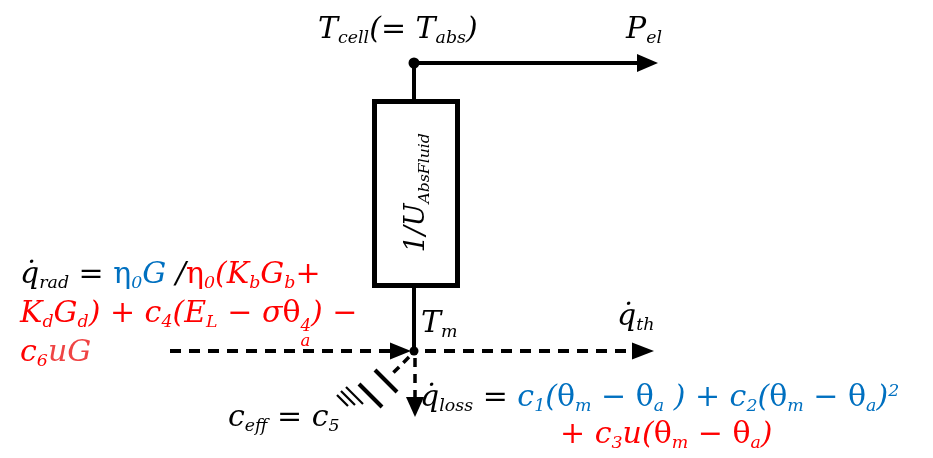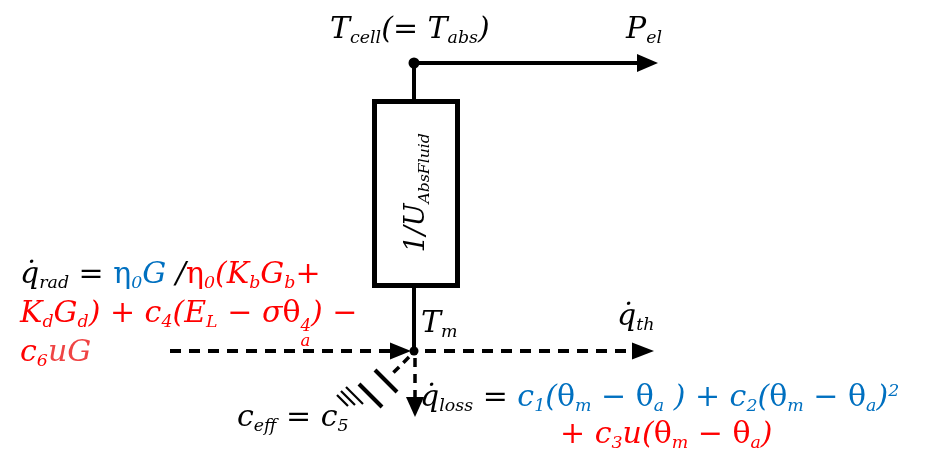--- a/index.html
+++ b/index.html
@@ -56,37 +56,37 @@
       <line x1="375" y1="370" x2="397" y2="392" stroke="#000" stroke-width="4"></line>
       <line x1="359" y1="384" x2="382" y2="407" stroke="#000" stroke-width="4"></line>
       <line x1="346" y1="387" x2="363" y2="404" stroke="#000" stroke-width="2.2"></line>
       <line x1="341" y1="391" x2="355" y2="405" stroke="#000" stroke-width="2.2"></line>
       <line x1="337" y1="395" x2="348" y2="406" stroke="#000" stroke-width="2.2"></line>
     </g>
 
     <circle cx="414" cy="351" r="4.5" fill="#000"></circle>
   </svg>
 
-  <div class="math" style="left:330px;top:11px;"><span style="color: rgb(0, 0, 0);">T</span><span class="sub" style="color: rgb(0, 0, 0);">cell</span><span style="color: rgb(0, 0, 0);">(= </span><span style="color: rgb(0, 0, 0);">T</span><span class="sub" style="color: rgb(0, 0, 0);">abs</span><span style="color: rgb(0, 0, 0);">)</span></div>
+  <div class="math" style="left:318px;top:11px;"><span style="color: rgb(0, 0, 0);">T</span><span class="sub" style="color: rgb(0, 0, 0);">cell</span><span style="color: rgb(0, 0, 0);">(= </span><span style="color: rgb(0, 0, 0);">T</span><span class="sub" style="color: rgb(0, 0, 0);">abs</span><span style="color: rgb(0, 0, 0);">)</span></div>
 
   <div class="math" style="left:626px;top:11px;"><span style="color: rgb(0, 0, 0);">P</span><span class="sub" style="color: rgb(0, 0, 0); margin-top: 41px;">el</span></div>
 
   <div id="resistor-label-wrap">
     <div class="math rot" style="position:static;"><span style="color: rgb(0, 0, 0);">1/U</span><span class="sub" style="color: rgb(0, 0, 0);">AbsFluid</span></div>
   </div>
 
   <div class="math" style="left:421px;top:305px;"><span style="color: rgb(0, 0, 0);">T</span><span class="sub" style="color: rgb(0, 0, 0);">m</span></div>
 
   <div class="math" style="left:617px;top:298px;"><span style="color: rgb(0, 0, 0);">q̇</span><span class="sub" style="color: rgb(0, 0, 0); margin-top: 12px;">th</span></div>
 
   <div class="math" style="left:20px;top:256px;"><span style="color: rgb(0, 0, 0);">q̇</span><span class="sub" style="color: rgb(0, 0, 0);">rad</span><span style="color: rgb(0, 0, 0);"> = </span><span class="upright" style="color: rgb(0, 112, 192);">η</span><span class="sub" style="color: rgb(0, 112, 192);">0</span><span style="color: rgb(0, 112, 192);">G</span><span style="color: rgb(0, 0, 0);"> /</span><span class="upright" style="color: rgb(255, 0, 0);">η</span><span class="sub" style="color: rgb(255, 0, 0);">0</span><span style="color: rgb(255, 0, 0);">(</span><span style="color: rgb(255, 0, 0);">K</span><span class="sub" style="color: rgb(255, 0, 0);">b</span><span style="color: rgb(255, 0, 0);">G</span><span class="sub" style="color: rgb(255, 0, 0);">b</span><span style="color: rgb(255, 0, 0);">+</span></div>
   <div class="math" style="left:20px;top:295px;"><span style="color: rgb(255, 0, 0);">K</span><span class="sub" style="color: rgb(255, 0, 0);">d</span><span style="color: rgb(255, 0, 0);">G</span><span class="sub" style="color: rgb(255, 0, 0);">d</span><span style="color: rgb(255, 0, 0);">) + </span><span style="color: rgb(255, 0, 0);">c</span><span class="sub" style="color: rgb(255, 0, 0);">4</span><span style="color: rgb(255, 0, 0);">(</span><span style="color: rgb(255, 0, 0);">E</span><span class="sub" style="color: rgb(255, 0, 0);">L</span><span style="color: rgb(255, 0, 0);"> − </span><span style="color: rgb(255, 0, 0);">σ</span><span class="upright" style="color: rgb(255, 0, 0);">θ</span><span class="stack" style="color: rgb(255, 0, 0);">
         <span>4</span>
         <span>a</span>
       </span><span style="color: rgb(255, 0, 0);">) −</span></div>
   <div class="math" style="left:20px;top:334px;"><span style="color: rgb(255, 0, 0);">c</span><span class="sub" style="color: rgb(255, 0, 0);">6</span><span style="color: #ef4444;">uG</span></div>
 
-  <div class="math" style="left:237px;top:399px;font-style:italic;"><span style="color: rgb(0, 0, 0);">c</span><span class="sub" style="color: rgb(0, 0, 0);">eff</span><span style="color: rgb(0, 0, 0);"> = </span><span style="color: rgb(0, 0, 0);">c</span><span class="sub" style="color: rgb(0, 0, 0);">5</span></div>
+  <div class="math" style="left:228px;top:399px;font-style:italic;"><span style="color: rgb(0, 0, 0);">c</span><span class="sub" style="color: rgb(0, 0, 0);">eff</span><span style="color: rgb(0, 0, 0);"> = </span><span style="color: rgb(0, 0, 0);">c</span><span class="sub" style="color: rgb(0, 0, 0);">5</span></div>
 
   <div class="math" style="left:420px;top:379px;"><span style="color: rgb(0, 0, 0);">q̇</span><span class="sub" style="color: rgb(0, 0, 0);">loss</span><span style="color: rgb(0, 0, 0);"> = </span><span style="color: rgb(0, 112, 192);">c</span><span class="sub" style="color: rgb(0, 112, 192);">1</span><span style="color: rgb(0, 112, 192);">(</span><span class="upright" style="color: rgb(0, 112, 192);">θ</span><span class="sub" style="color: rgb(0, 112, 192);">m</span><span style="color: rgb(0, 112, 192);"> − </span><span class="upright" style="color: rgb(0, 112, 192);">θ</span><span class="sub" style="color: rgb(0, 112, 192);">a</span><span style="color: rgb(0, 112, 192);"> ) + </span><span style="color: rgb(0, 112, 192);">c</span><span class="sub" style="color: rgb(0, 112, 192);">2</span><span style="color: rgb(0, 112, 192);">(</span><span class="upright" style="color: rgb(0, 112, 192);">θ</span><span class="sub" style="color: rgb(0, 112, 192);">m</span><span style="color: rgb(0, 112, 192);"> − </span><span class="upright" style="color: rgb(0, 112, 192);">θ</span><span class="sub" style="color: rgb(0, 112, 192);">a</span><span style="color: rgb(0, 112, 192);">)</span><span class="sup" style="color: rgb(0, 112, 192);">2</span></div>
   <div class="math" style="left:560px;top:416px;"><span style="color: rgb(255, 0, 0);">+ </span><span style="color: rgb(255, 0, 0);">c</span><span class="sub" style="color: rgb(255, 0, 0);">3</span><span style="color: rgb(255, 0, 0);">u</span><span style="color: rgb(255, 0, 0);">(</span><span class="upright" style="color: rgb(255, 0, 0);">θ</span><span class="sub" style="color: rgb(255, 0, 0);">m</span><span style="color: rgb(255, 0, 0);"> − </span><span class="upright" style="color: rgb(255, 0, 0);">θ</span><span class="sub" style="color: rgb(255, 0, 0);">a</span><span style="color: rgb(255, 0, 0);">)</span></div>
 
 </div>
 
 </body></html>

